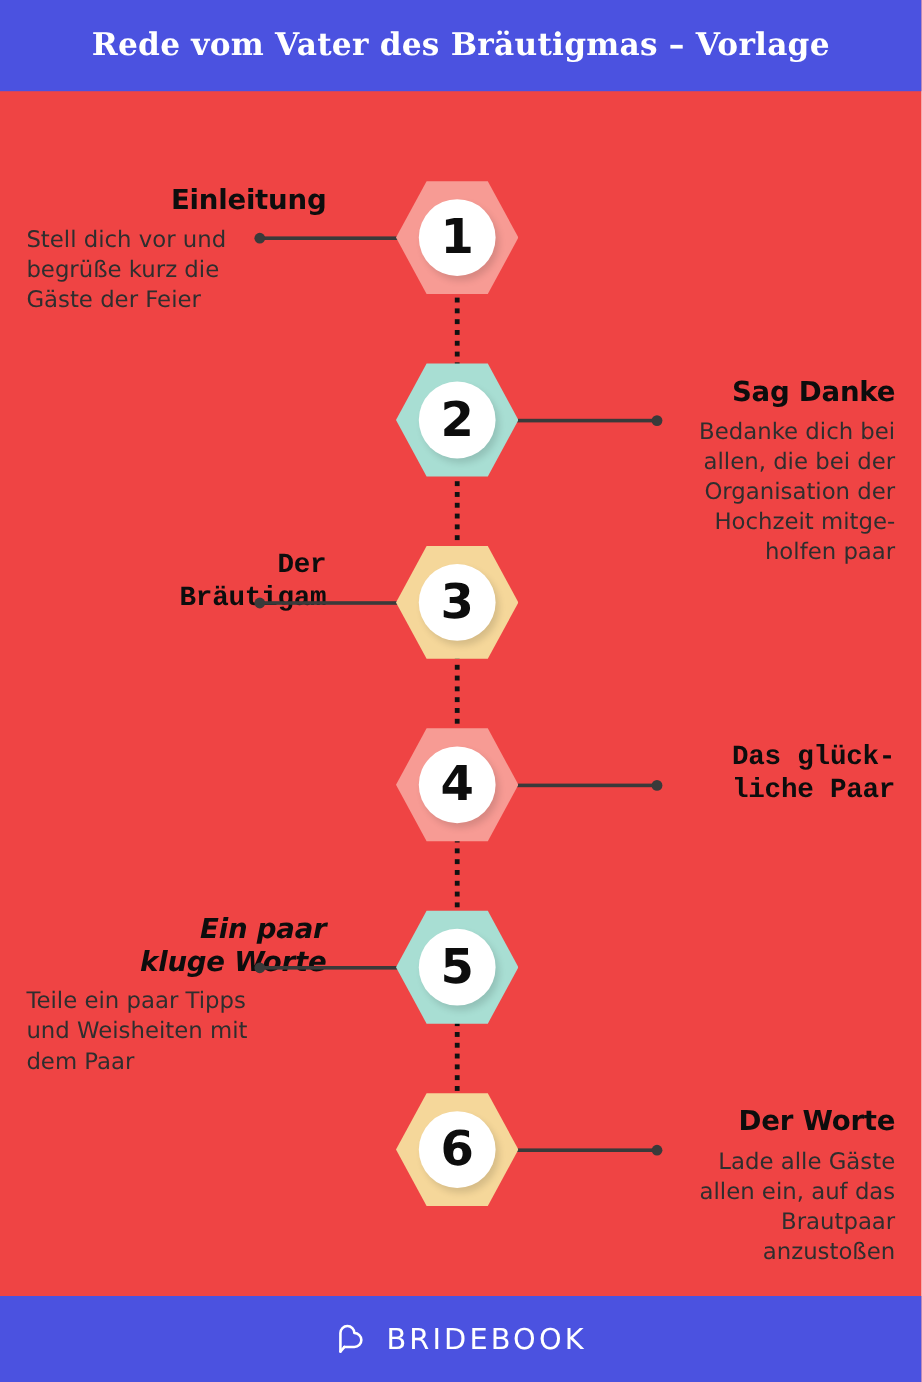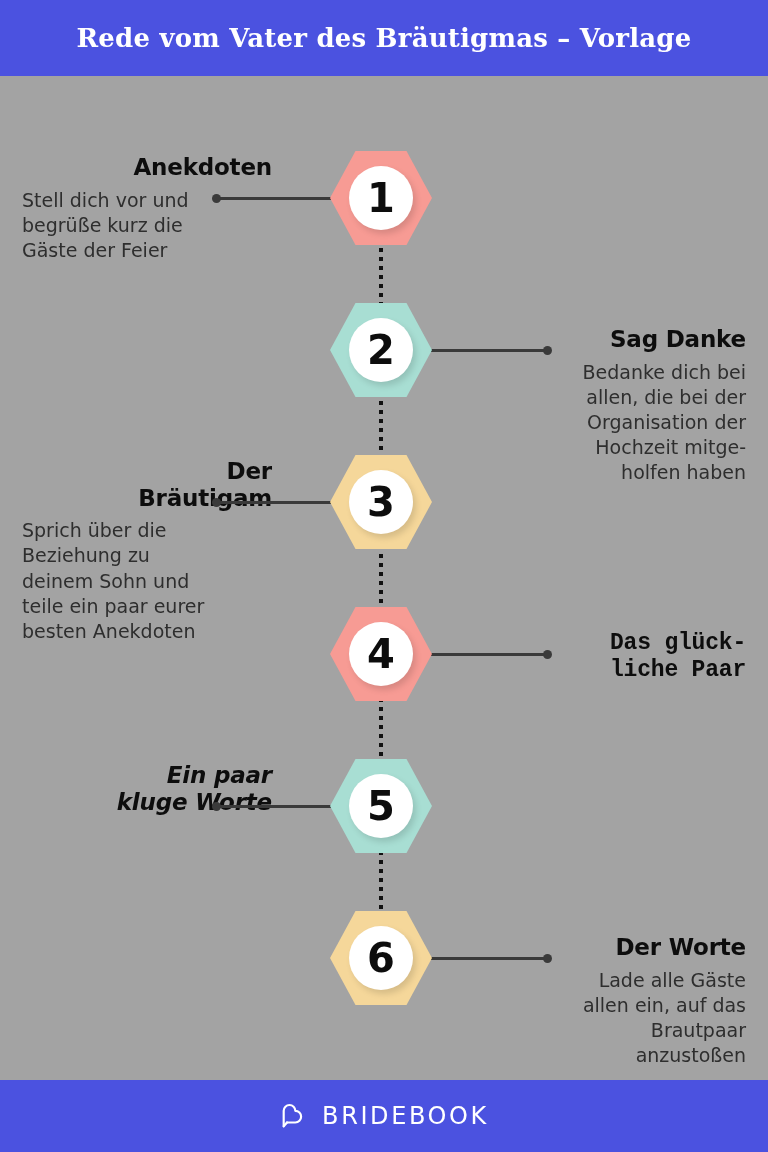--- a/index.html
+++ b/index.html
@@ -9,21 +9,21 @@
     height: 1152px;
     background: #ffffff;
     font-family: "DejaVu Sans", sans-serif;
     overflow: hidden;
   }
 
   .page {
     position: relative;
     width: 768px;
     height: 1152px;
-    background: #a3a3a3;
+    background: #ef4444;
   }
 
   
   .header-bar {
     position: absolute;
     left: 0; top: 0;
     width: 768px;
     height: 76px;
     background: #4b52e0;
     display: flex;
@@ -137,21 +137,21 @@
     background: #3a3a3a;
     top: -4px;
     z-index: 2;
   }
   .conn-dot.left  { left: 212px; }
   .conn-dot.right { left: 543px; }
 
   
   .textblock { position: absolute; width: 250px; }
   .textblock.left  { left: 22px;  text-align: right; }
-  .textblock.right { left: 496px; text-align: left; margin-top: 12px; }
+  .textblock.right { left: 496px; text-align: left; }
 
   .tb-title {
     font-size: 23px;
     font-weight: 700;
     color: #0d0d0d;
     line-height: 1.16;
     letter-spacing: -0.2px;
   }
   .tb-body {
     margin-top: 7px;
@@ -180,61 +180,56 @@
       <div class="step" style="top: 198px;">
         <div class="connector left"></div>
         <div class="conn-dot left"></div>
         <div class="hex-wrap">
           <div class="hex" style="background: rgb(247, 155, 148);"></div>
           <div class="hex-circle">
             <span class="hex-num">1</span>
           </div>
         </div>
         <div class="textblock left" style="top: -44px;">
-          <div class="tb-title" style="white-space: pre-line;">Anekdoten</div>
+          <div class="tb-title" style="white-space: pre-line;">Einleitung</div>
           <div class="tb-body align-left">Stell dich vor und
 begrüße kurz die
 Gäste der Feier</div>
         </div>
       </div>
       <div class="step" style="top: 350px;">
         <div class="connector right"></div>
         <div class="conn-dot right"></div>
         <div class="hex-wrap">
           <div class="hex" style="background: rgb(168, 222, 211);"></div>
           <div class="hex-circle">
             <span class="hex-num">2</span>
           </div>
         </div>
         <div class="textblock right" style="top: -36px;">
           <div class="tb-title" style="white-space: pre-line;">Sag Danke</div>
           <div class="tb-body align-right">Bedanke dich bei
 allen, die bei der
 Organisation der
 Hochzeit mitge-
-holfen haben</div>
+holfen paar</div>
         </div>
       </div>
       <div class="step" style="top: 502px;">
         <div class="connector left"></div>
         <div class="conn-dot left"></div>
         <div class="hex-wrap">
           <div class="hex" style="background: rgb(245, 215, 154);"></div>
           <div class="hex-circle">
             <span class="hex-num">3</span>
           </div>
         </div>
-        <div class="textblock left" style="top: -44px;">
+        <div class="textblock left" style="top: -44px; font-family: Liberation Mono, monospace;">
           <div class="tb-title" style="white-space: pre-line;">Der
 Bräutigam</div>
-          <div class="tb-body align-left">Sprich über die
-Beziehung zu
-deinem Sohn und
-teile ein paar eurer
-besten Anekdoten</div>
         </div>
       </div>
       <div class="step" style="top: 654px;">
         <div class="connector right"></div>
         <div class="conn-dot right"></div>
         <div class="hex-wrap">
           <div class="hex" style="background: rgb(247, 155, 148);"></div>
           <div class="hex-circle">
             <span class="hex-num">4</span>
           </div>
@@ -249,20 +244,23 @@
         <div class="conn-dot left"></div>
         <div class="hex-wrap">
           <div class="hex" style="background: rgb(168, 222, 211);"></div>
           <div class="hex-circle">
             <span class="hex-num">5</span>
           </div>
         </div>
         <div class="textblock left" style="top: -44px;">
           <div class="tb-title" style="white-space: pre-line; font-style: italic;">Ein paar
 kluge Worte</div>
+          <div class="tb-body align-left">Teile ein paar Tipps
+und Weisheiten mit
+dem Paar</div>
         </div>
       </div>
       <div class="step" style="top: 958px;">
         <div class="connector right"></div>
         <div class="conn-dot right"></div>
         <div class="hex-wrap">
           <div class="hex" style="background: rgb(245, 215, 154);"></div>
           <div class="hex-circle">
             <span class="hex-num">6</span>
           </div>

